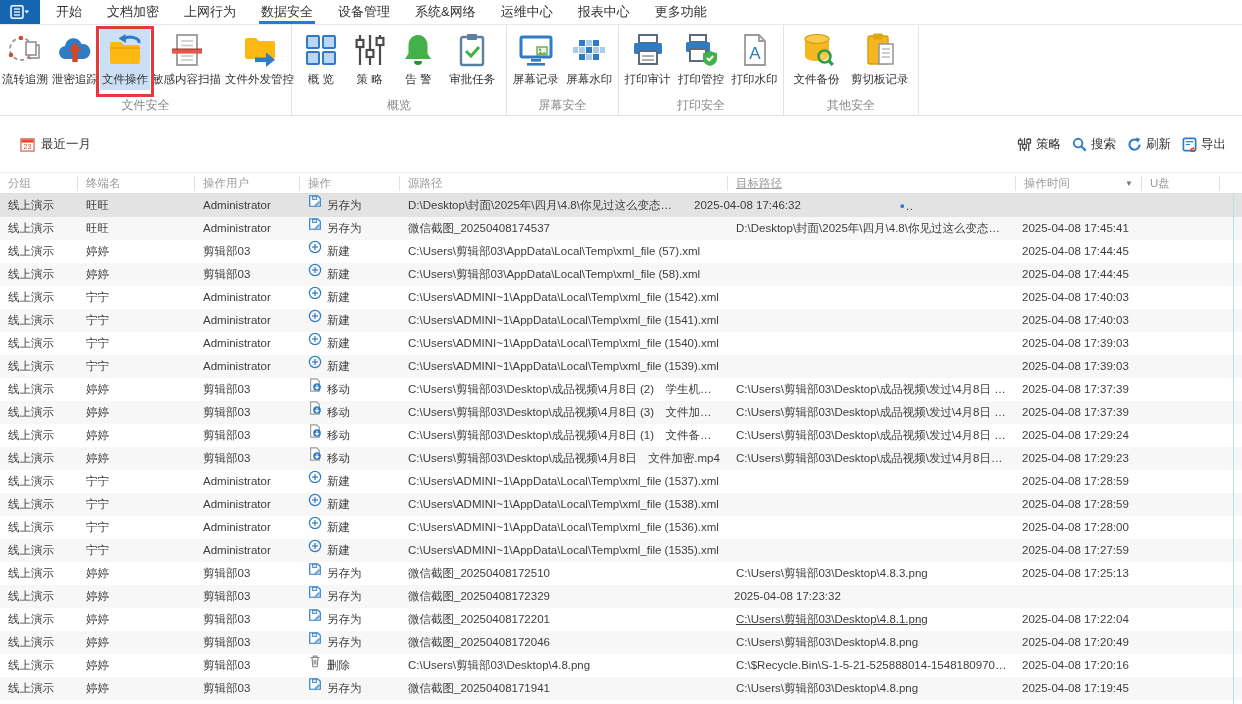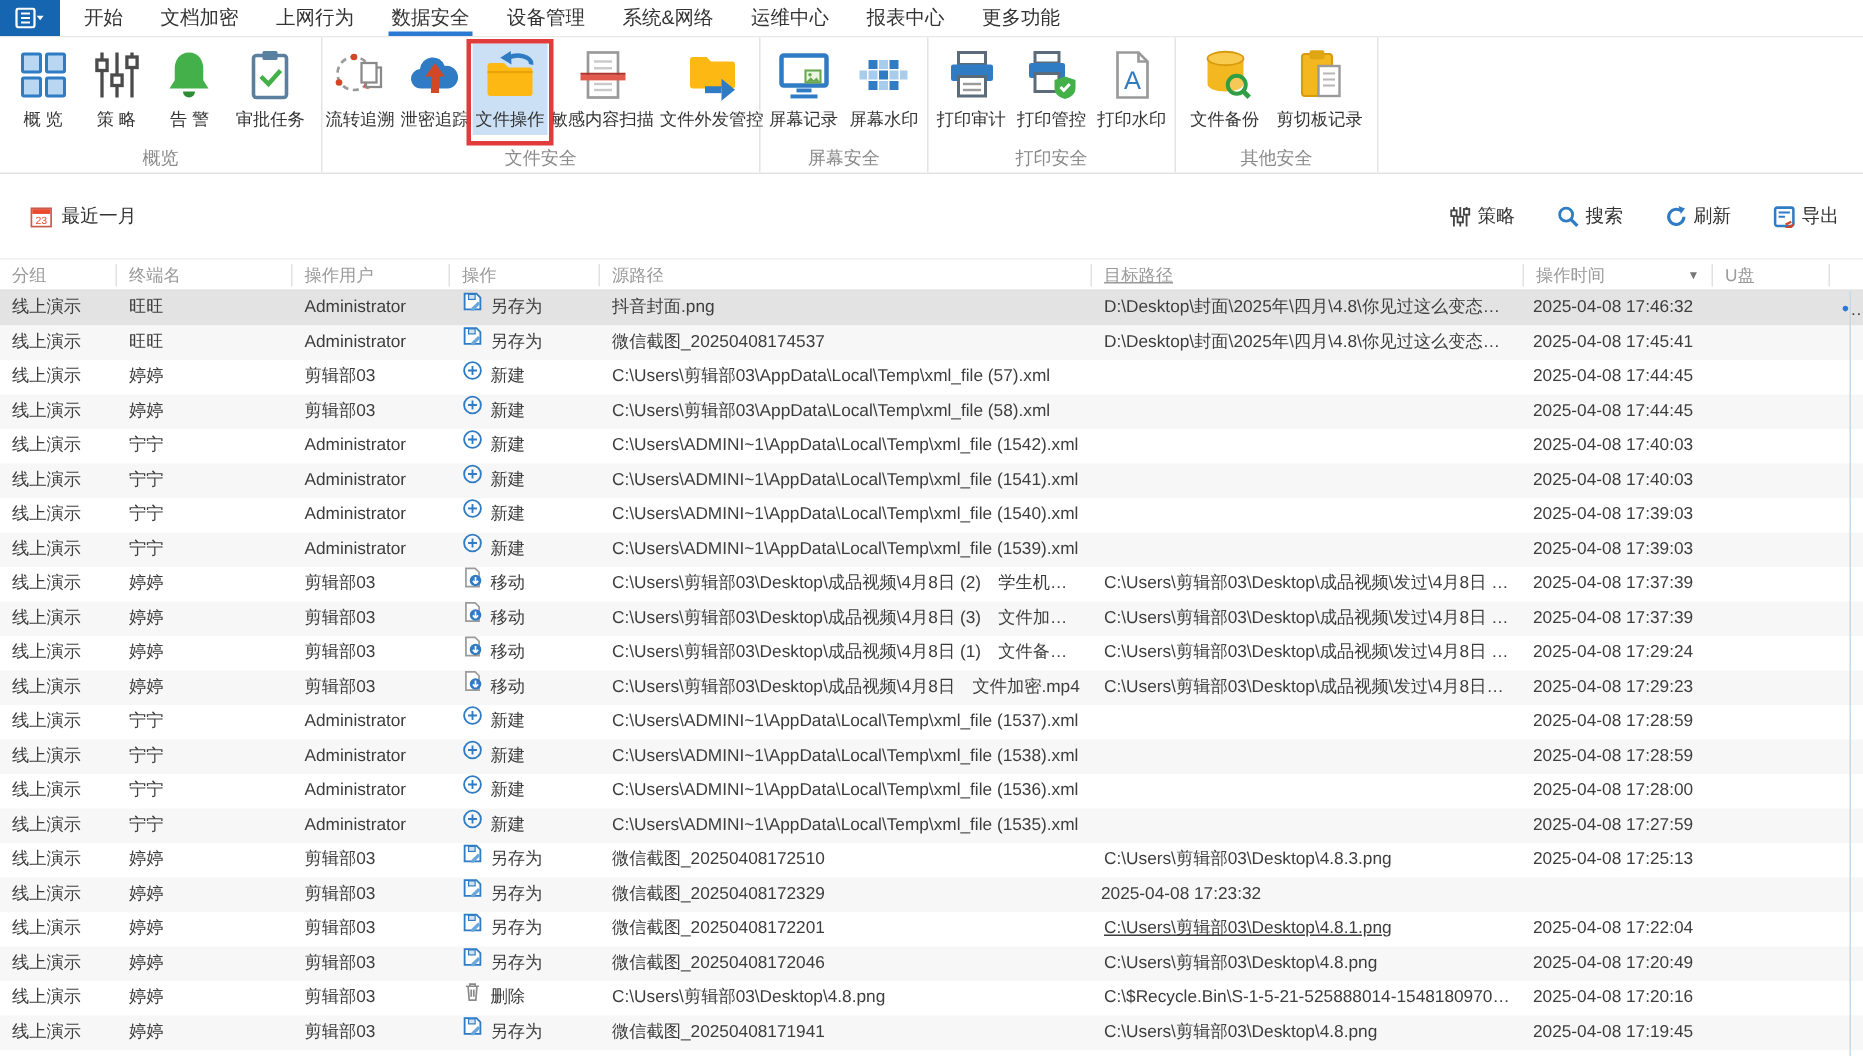--- a/index.html
+++ b/index.html
@@ -25,21 +25,21 @@
   .rlabel{font-size:11.5px;color:#333;white-space:nowrap;}
   .rbtn.selected{background:#cbe0f5;}
   .rbtn.annotated::before{content:"";position:absolute;left:-4px;right:-4px;top:-3px;bottom:-7px;
         border:3px solid #e23b3b;pointer-events:none;z-index:3;}
   .rfiller{flex:1;border-right:none;}
 
   
   .filterbar{height:56px;display:flex;align-items:center;justify-content:space-between;padding:0 16px 0 20px;background:#fff;}
   .date-filter{display:flex;align-items:center;gap:6px;font-size:12.5px;color:#333;cursor:pointer;}
   .fic{width:15px;height:15px;flex:none;}
-  .factions{display:flex;align-items:center;gap:28px;}
+  .factions{display:flex;align-items:center;gap:11px;}
   .faction{display:flex;align-items:center;gap:4px;font-size:12.5px;color:#333;cursor:pointer;}
 
   
   .table{position:relative;height:594px;overflow:hidden;font-size:11.5px;color:#3d3d3d;}
   .thead{display:flex;height:22px;align-items:center;color:#9a9a9a;border-top:1px solid #f0f0f0;border-bottom:1px solid #dedede;box-sizing:border-box;background:#fff;}
   .th{box-sizing:border-box;padding:0 8px;height:15px;display:flex;align-items:center;justify-content:space-between;
       border-right:1px solid #e2e2e2;white-space:nowrap;overflow:hidden;flex:none;cursor:pointer;}
   .th.noborder{border-right:none;}
   .sort-arrow{font-size:8px;color:#777;margin-left:4px;flex:none;}
   .tr{display:flex;height:23px;align-items:center;cursor:default;}
@@ -74,70 +74,20 @@
       <div class="tab active">数据安全</div>
       <div class="tab">设备管理</div>
       <div class="tab">系统&amp;网络</div>
       <div class="tab">运维中心</div>
       <div class="tab">报表中心</div>
       <div class="tab">更多功能</div>
     </div>
 </div>
 
 <div class="ribbon" id="ribbon">
-    <div class="rgroup" style="width: 215px;">
-      <div class="rgroup-buttons">
-        <div class="rbtn">
-          <span class="ricon">
-            <svg viewBox="0 0 36 36">
-              <g fill="#b9d7f2" stroke="#2f7cc4" stroke-width="2">
-                <rect x="4" y="4" width="12" height="12" rx="1"></rect>
-                <rect x="20" y="4" width="12" height="12" rx="1"></rect>
-                <rect x="4" y="20" width="12" height="12" rx="1"></rect>
-                <rect x="20" y="20" width="12" height="12" rx="1"></rect>
-              </g>
-            </svg>
-          </span>
-          <span class="rlabel">概 览</span>
-        </div>
-        <div class="rbtn">
-          <span class="ricon">
-            <svg viewBox="0 0 36 36" stroke="#4b4b4b" stroke-width="2.2" fill="#fff">
-              <line x1="8" y1="3" x2="8" y2="33"></line>
-              <line x1="18" y1="3" x2="18" y2="33"></line>
-              <line x1="28" y1="3" x2="28" y2="33"></line>
-              <rect x="4.6" y="8" width="6.8" height="7"></rect>
-              <rect x="14.6" y="18" width="6.8" height="7"></rect>
-              <rect x="24.6" y="6" width="6.8" height="7"></rect>
-            </svg>
-          </span>
-          <span class="rlabel">策 略</span>
-        </div>
-        <div class="rbtn">
-          <span class="ricon">
-            <svg viewBox="0 0 36 36">
-              <path d="M18 3c-6.5 0-9.5 5.5-9.5 10.5v8L5 27h26l-3.5-5.5v-8C27.5 8.5 24.5 3 18 3z" fill="#43b049"></path>
-              <path d="M14 29a4 4 0 0 0 8 0z" fill="#2f8c36"></path>
-            </svg>
-          </span>
-          <span class="rlabel">告 警</span>
-        </div>
-        <div class="rbtn">
-          <span class="ricon">
-            <svg viewBox="0 0 36 36">
-              <rect x="7" y="5" width="22" height="28" rx="2" fill="#fff" stroke="#5b7f9e" stroke-width="2.4"></rect>
-              <rect x="13" y="2" width="10" height="6" rx="1" fill="#5b7f9e"></rect>
-              <path d="M12 19l5 5 8-9" fill="none" stroke="#43b049" stroke-width="3"></path>
-            </svg>
-          </span>
-          <span class="rlabel">审批任务</span>
-        </div>
-      </div>
-      <div class="rgroup-label">概览</div>
-    </div>
     <div class="rgroup" style="width: 292px;">
       <div class="rgroup-buttons">
         <div class="rbtn">
           <span class="ricon">
             <svg viewBox="0 0 36 36">
               <circle cx="14" cy="17" r="11" fill="none" stroke="#9a9a9a" stroke-width="1.8" stroke-dasharray="4 3"></circle>
               <circle cx="14" cy="6" r="2.2" fill="#d24726"></circle>
               <circle cx="4" cy="23" r="2.2" fill="#d24726"></circle>
               <circle cx="23" cy="25" r="2.2" fill="#d24726"></circle>
               <rect x="22" y="13" width="10" height="13" fill="#fff" stroke="#8a8a8a" stroke-width="1.5"></rect>
@@ -188,20 +138,70 @@
             <svg viewBox="0 0 36 36">
               <path d="M3 8a2 2 0 0 1 2-2h9l3 3h14a2 2 0 0 1 2 2v14a2 2 0 0 1-2 2H5a2 2 0 0 1-2-2z" fill="#fdb813"></path>
               <rect x="13" y="25.5" width="11" height="4.6" fill="#2f7cc4"></rect>
               <path d="M24 20.5l9 7.3-9 7.3z" fill="#2f7cc4"></path>
             </svg>
           </span>
           <span class="rlabel">文件外发管控</span>
         </div>
       </div>
       <div class="rgroup-label">文件安全</div>
+    </div>
+    <div class="rgroup" style="width: 215px;">
+      <div class="rgroup-buttons">
+        <div class="rbtn">
+          <span class="ricon">
+            <svg viewBox="0 0 36 36">
+              <g fill="#b9d7f2" stroke="#2f7cc4" stroke-width="2">
+                <rect x="4" y="4" width="12" height="12" rx="1"></rect>
+                <rect x="20" y="4" width="12" height="12" rx="1"></rect>
+                <rect x="4" y="20" width="12" height="12" rx="1"></rect>
+                <rect x="20" y="20" width="12" height="12" rx="1"></rect>
+              </g>
+            </svg>
+          </span>
+          <span class="rlabel">概 览</span>
+        </div>
+        <div class="rbtn">
+          <span class="ricon">
+            <svg viewBox="0 0 36 36" stroke="#4b4b4b" stroke-width="2.2" fill="#fff">
+              <line x1="8" y1="3" x2="8" y2="33"></line>
+              <line x1="18" y1="3" x2="18" y2="33"></line>
+              <line x1="28" y1="3" x2="28" y2="33"></line>
+              <rect x="4.6" y="8" width="6.8" height="7"></rect>
+              <rect x="14.6" y="18" width="6.8" height="7"></rect>
+              <rect x="24.6" y="6" width="6.8" height="7"></rect>
+            </svg>
+          </span>
+          <span class="rlabel">策 略</span>
+        </div>
+        <div class="rbtn">
+          <span class="ricon">
+            <svg viewBox="0 0 36 36">
+              <path d="M18 3c-6.5 0-9.5 5.5-9.5 10.5v8L5 27h26l-3.5-5.5v-8C27.5 8.5 24.5 3 18 3z" fill="#43b049"></path>
+              <path d="M14 29a4 4 0 0 0 8 0z" fill="#2f8c36"></path>
+            </svg>
+          </span>
+          <span class="rlabel">告 警</span>
+        </div>
+        <div class="rbtn">
+          <span class="ricon">
+            <svg viewBox="0 0 36 36">
+              <rect x="7" y="5" width="22" height="28" rx="2" fill="#fff" stroke="#5b7f9e" stroke-width="2.4"></rect>
+              <rect x="13" y="2" width="10" height="6" rx="1" fill="#5b7f9e"></rect>
+              <path d="M12 19l5 5 8-9" fill="none" stroke="#43b049" stroke-width="3"></path>
+            </svg>
+          </span>
+          <span class="rlabel">审批任务</span>
+        </div>
+      </div>
+      <div class="rgroup-label">概览</div>
     </div>
     <div class="rgroup" style="width: 112px;">
       <div class="rgroup-buttons">
         <div class="rbtn">
           <span class="ricon">
             <svg viewBox="0 0 36 36">
               <rect x="3" y="5" width="30" height="20" rx="1.5" fill="#fff" stroke="#2f7cc4" stroke-width="3"></rect>
               <rect x="13" y="27" width="10" height="2.6" fill="#2f7cc4"></rect>
               <rect x="9" y="31" width="18" height="2.6" fill="#2f7cc4"></rect>
               <rect x="19" y="15" width="10" height="8" fill="#eaf4e0" stroke="#6aa84f" stroke-width="1.4"></rect>
@@ -406,21 +406,20 @@
         <div class="td c3 opcell" style="width: 100px;">
           <span class="opicon">
             <svg viewBox="0 0 16 16">
               <path d="M2 2h9l3 3v9H2z" fill="#fff" stroke="#2f7cc4" stroke-width="1.4"></path>
               <rect x="5" y="2.6" width="5" height="3.8" fill="#cfe3f5" stroke="#2f7cc4" stroke-width="0.9"></rect>
               <path d="M7 13.2l5.2-5.2 1.8 1.8-5.2 5.2H7z" fill="#6aa7dd"></path>
             </svg>
           </span>
           <span>另存为</span>
         </div>
-        <div class="td c4" style="width: 328px;">抖音封面.png</div>
         <div class="td c5" style="width: 288px;">D:\Desktop\封面\2025年\四月\4.8\你见过这么变态的电脑监...</div>
         <div class="td c6 timecell" style="width: 126px;">2025-04-08 17:46:32</div>
         <div class="td c7" style="width: 78px;"></div>
         <div class="td c8" style="width: 22px;"><span class="menu-dots">•••</span></div>
       </div>
       <div class="tr striped">
         <div class="td c0" style="width: 78px;">线上演示</div>
         <div class="td c1" style="width: 117px;">旺旺</div>
         <div class="td c2" style="width: 105px;">Administrator</div>
         <div class="td c3 opcell" style="width: 100px;">

